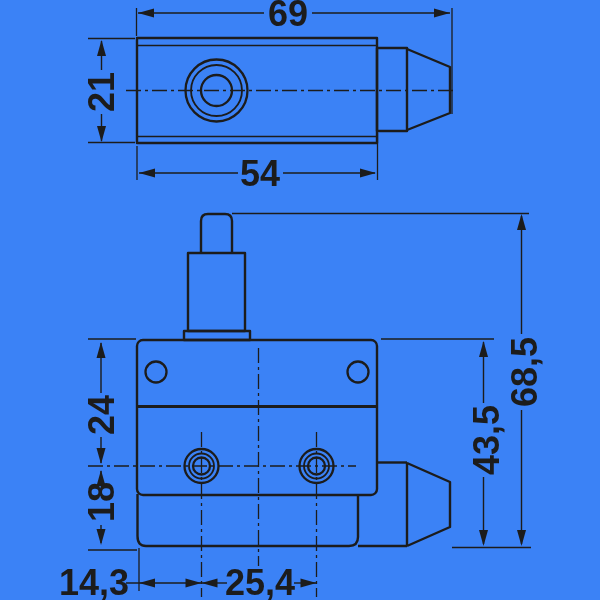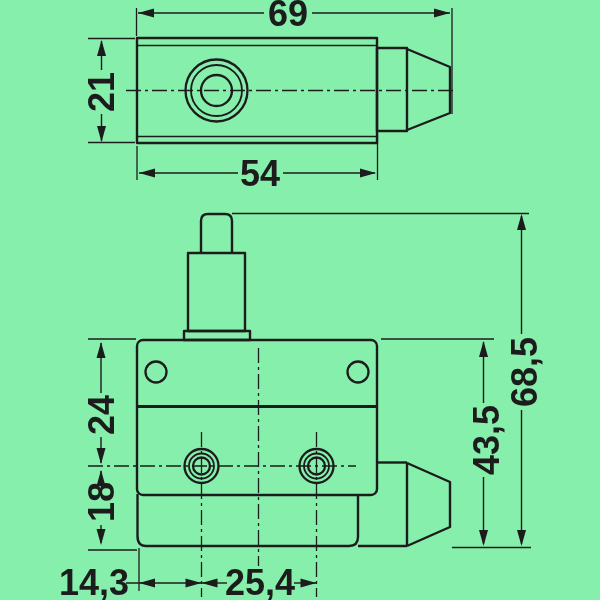--- a/index.html
+++ b/index.html
@@ -4,21 +4,21 @@
 <style>
   html, body {
     margin: 0;
     padding: 0;
     background: #ffffff;
   }
   .stage {
     position: relative;
     width: 600px;
     height: 600px;
-    background: #86efac;
+    background: #3b82f6;
     overflow: hidden;
   }
   svg { display: block; }
   .outline {
     fill: none;
     stroke: #1c1c1c;
     stroke-width: 2.4;
     stroke-linejoin: round;
     stroke-linecap: butt;
   }

